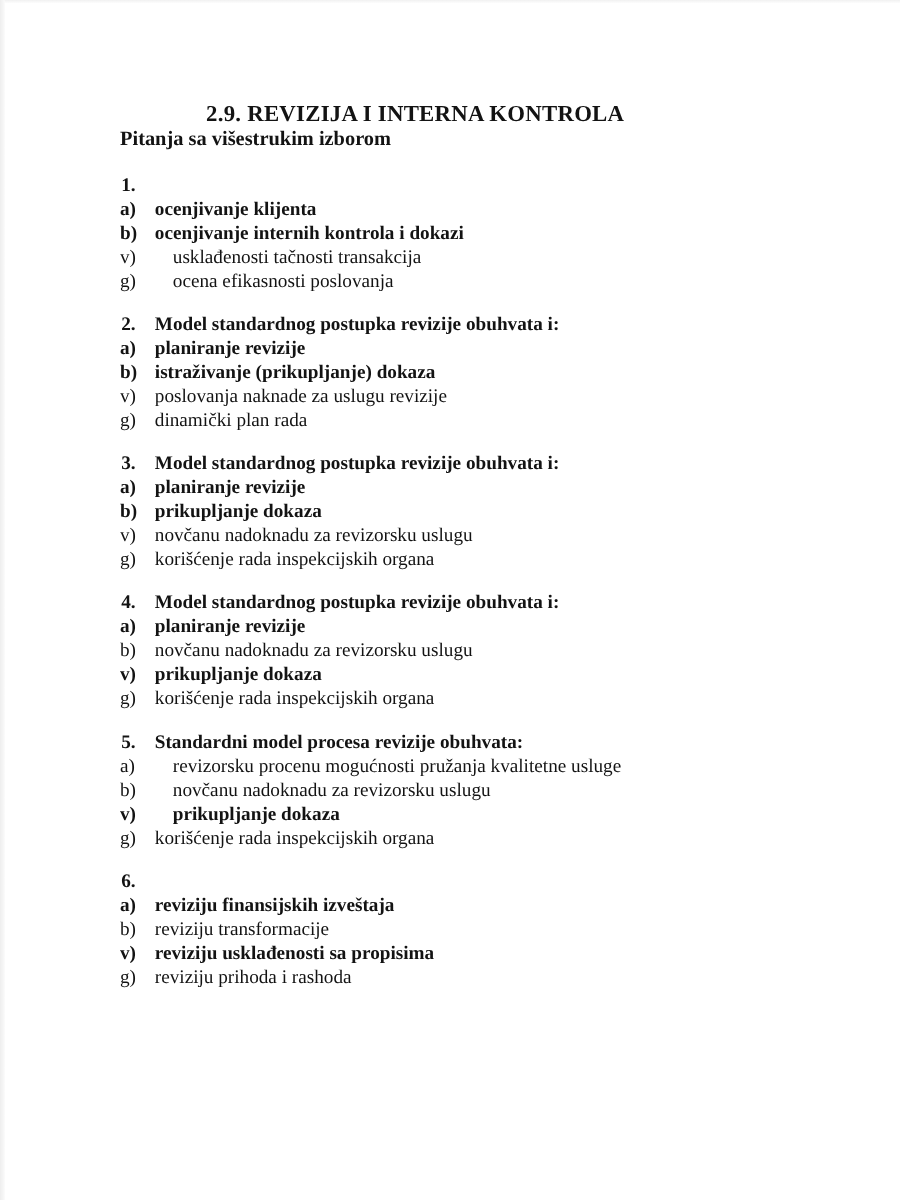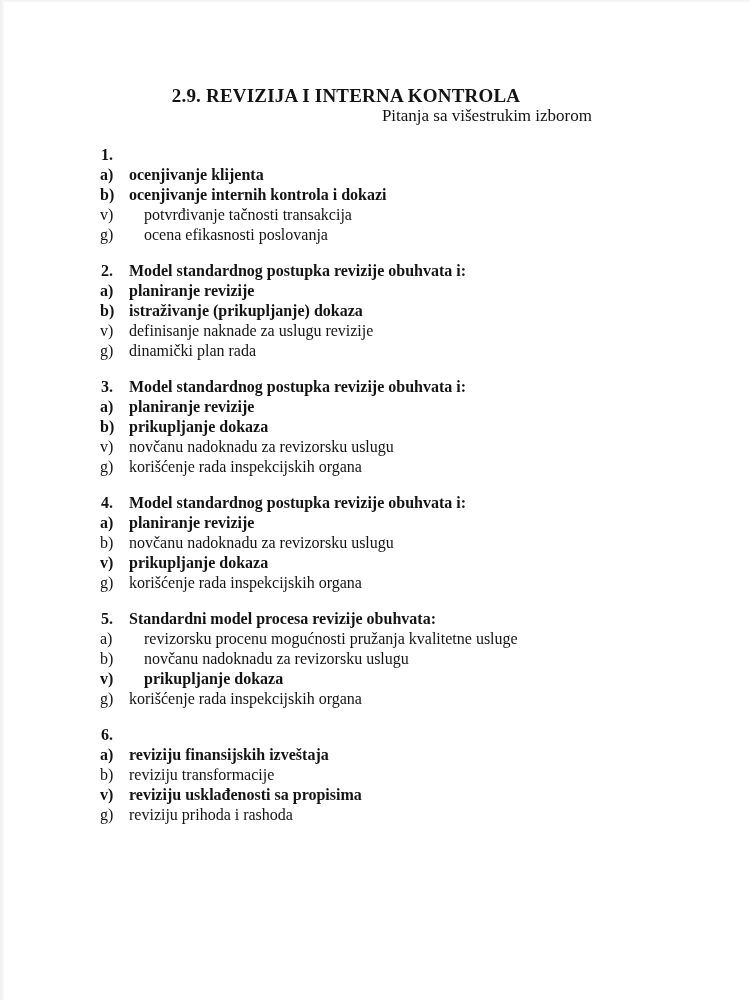--- a/index.html
+++ b/index.html
@@ -44,22 +44,22 @@
   .doc-title {
     margin: 0;
     text-align: center;
     font-weight: bold;
     font-size: 19px;
     line-height: 21px;
     letter-spacing: 0.2px;
   }
   .doc-subtitle {
     margin: 0;
-    text-align: right;
-    font-weight: normal;
+    text-align: left;
+    font-weight: bold;
     font-size: 17px;
     line-height: 20px;
   }
   .questions {
     margin-top: 19px;
   }
   .question {
     margin-bottom: 16px;
   }
   .row {
@@ -111,21 +111,21 @@
     <span class="txt">ocenjivanje klijenta</span>
   </div>
 
   <div class="row option bold">
     <span class="lbl">b)</span>
     <span class="txt">ocenjivanje internih kontrola i dokazi</span>
   </div>
 
   <div class="row option indent">
     <span class="lbl">v)</span>
-    <span class="txt">potvrđivanje tačnosti transakcija</span>
+    <span class="txt">usklađenosti tačnosti transakcija</span>
   </div>
 
   <div class="row option indent">
     <span class="lbl">g)</span>
     <span class="txt">ocena efikasnosti poslovanja</span>
   </div>
 </div>
   </div>
 
   <div class="question">
@@ -139,21 +139,21 @@
     <span class="txt">planiranje revizije</span>
   </div>
 
   <div class="row option bold">
     <span class="lbl">b)</span>
     <span class="txt">istraživanje (prikupljanje) dokaza</span>
   </div>
 
   <div class="row option">
     <span class="lbl">v)</span>
-    <span class="txt">definisanje naknade za uslugu revizije</span>
+    <span class="txt">poslovanja naknade za uslugu revizije</span>
   </div>
 
   <div class="row option">
     <span class="lbl">g)</span>
     <span class="txt">dinamički plan rada</span>
   </div>
 </div>
   </div>
 
   <div class="question">

